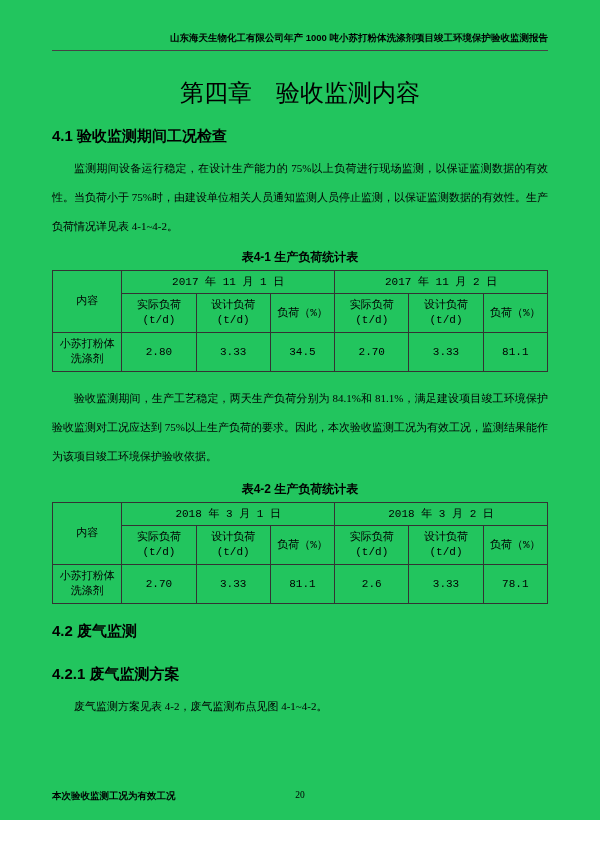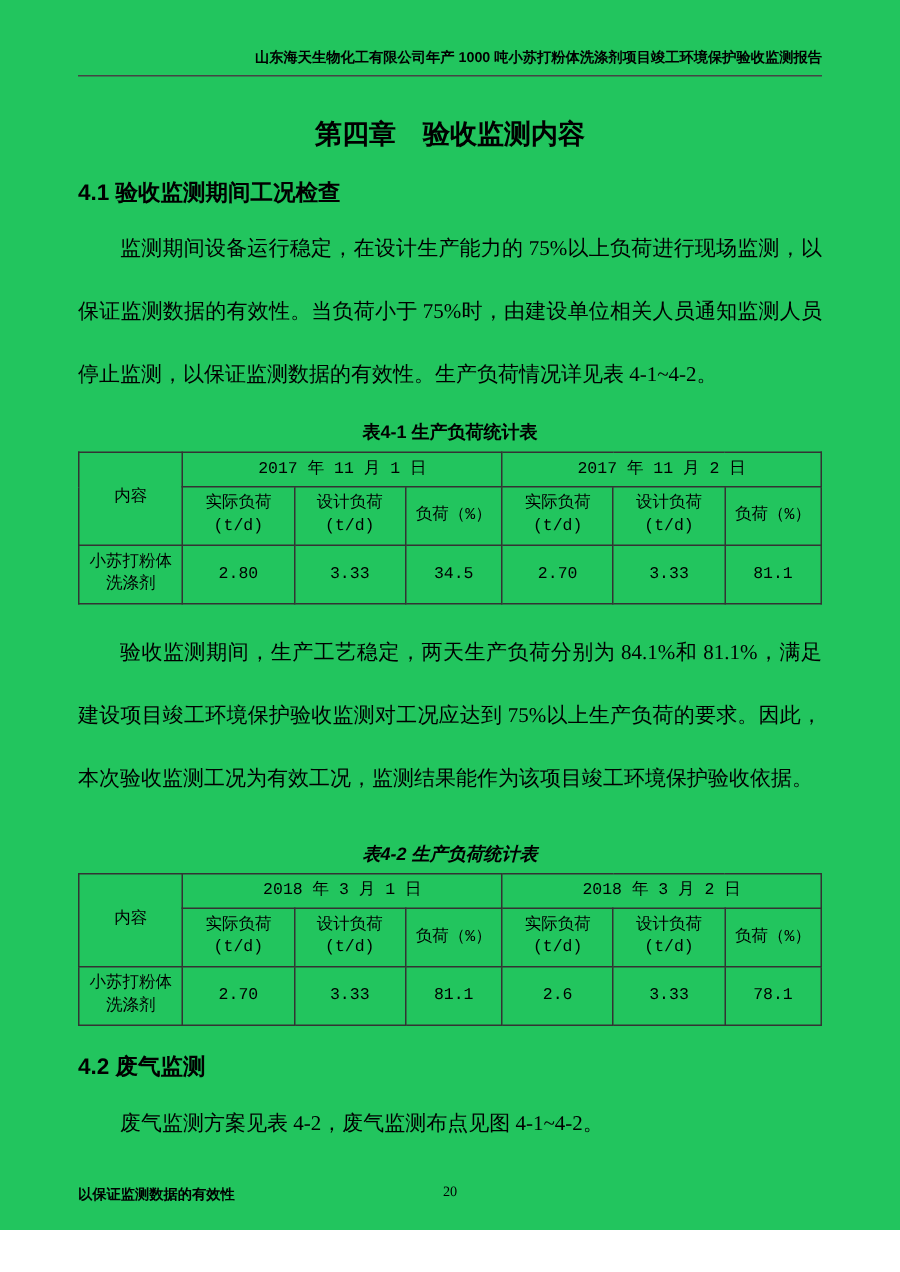--- a/index.html
+++ b/index.html
@@ -22,50 +22,50 @@
     font-weight: bold;
     text-align: right;
     padding-bottom: 5px;
     border-bottom: 1px solid #444;
     font-family: "Liberation Sans", "DejaVu Sans", sans-serif;
   }
 
   .chapter-title {
     margin-top: 26px;
     text-align: center;
-    font-size: 18px;
-    font-weight: bold;
+    font-size: 24px;
+    font-weight: normal;
     font-family: "Liberation Sans", "DejaVu Sans", sans-serif;
   }
 
   .sec-heading {
     margin: 18px 0 0 0;
     font-size: 15px;
     font-weight: bold;
     font-family: "Liberation Sans", "DejaVu Sans", sans-serif;
   }
   .sec-heading.gap { margin-top: 24px; }
 
   p.body {
     margin: 8px 0 0 0;
-    font-size: 14px;
-    line-height: 42px;
+    font-size: 11px;
+    line-height: 29px;
     text-align: justify;
     text-indent: 2em;
   }
   p.body.after-table { margin-top: 12px; }
 
   .tbl-caption {
     margin-top: 8px;
     text-align: center;
     font-size: 12px;
     font-weight: bold;
     font-family: "Liberation Sans", "DejaVu Sans", sans-serif;
   }
-  .tbl-caption.gap { margin-top: 20px; font-style: italic; }
+  .tbl-caption.gap { margin-top: 10px; }
 
   table.load {
     width: 100%;
     margin-top: 4px;
     border-collapse: collapse;
     table-layout: fixed;
     font-size: 11px;
   }
   table.load th, table.load td {
     border: 1px solid #333;
@@ -208,22 +208,23 @@
         <td>2.6</td>
         <td>3.33</td>
         <td>78.1</td>
       </tr>
     </tbody>
       </table>
 
 
     <div class="sec-heading">4.2 废气监测</div>
 
+    <div class="sec-heading gap">4.2.1 废气监测方案</div>
 
     <p class="body">废气监测方案见表 4-2，废气监测布点见图 4-1~4-2。</p>
 
   </div>
 
   <div class="footer">
-    <span class="company">以保证监测数据的有效性</span>
+    <span class="company">本次验收监测工况为有效工况</span>
     <div class="pagenum">20</div>
   </div>
 </div>
 
 </body></html>

